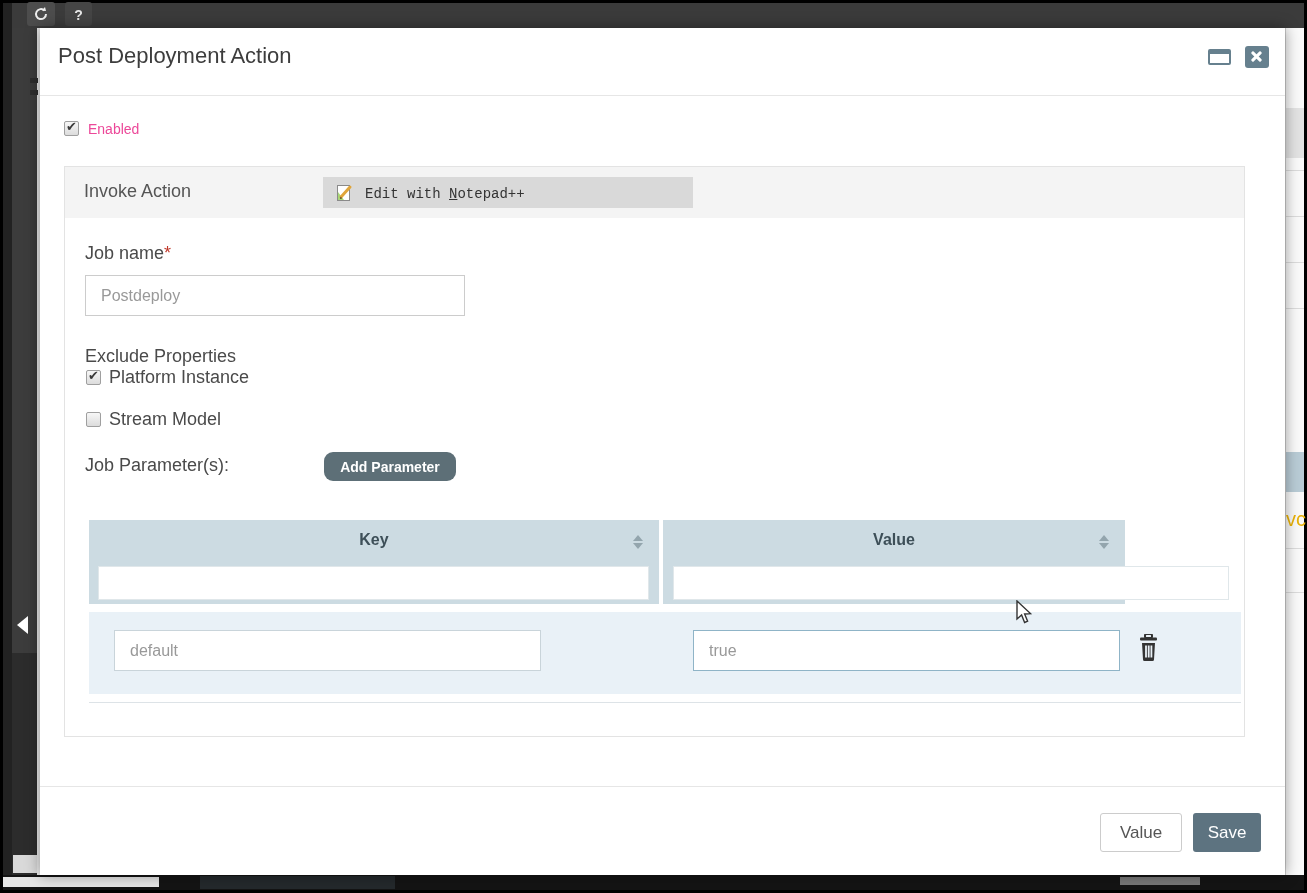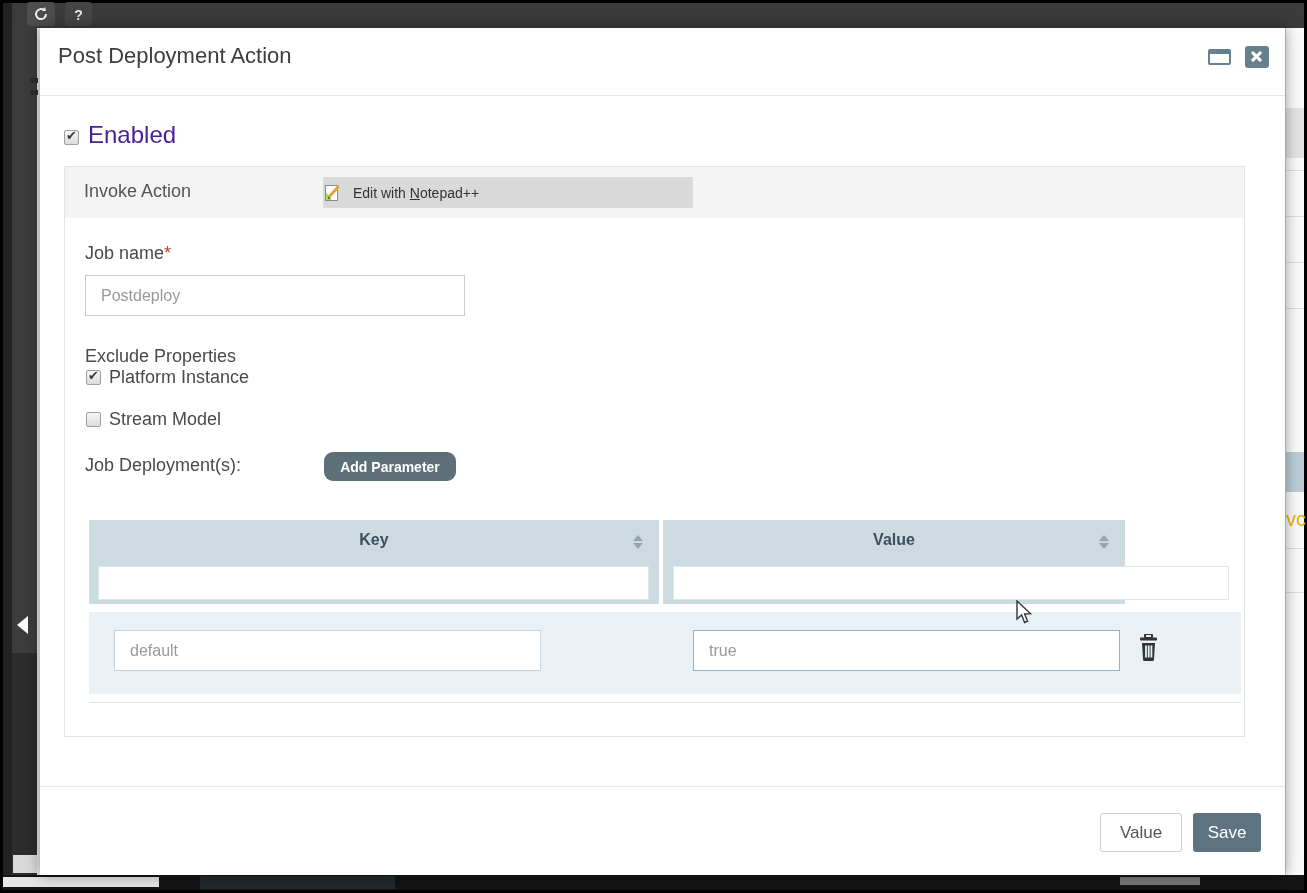--- a/index.html
+++ b/index.html
@@ -40,29 +40,29 @@
             border:2px solid #66808e; border-top:5px solid #66808e; border-radius:2px; }
   .ic-close { position:absolute; left:1205px; top:18px; width:24px; height:22px; background:#66808e; border-radius:3px; }
   .x-bar { position:absolute; left:5px; top:9px; width:13px; height:3px; background:#fff; border-radius:1px; }
   .x1 { transform:rotate(45deg); } .x2 { transform:rotate(-45deg); }
   .m-hdr-line { position:absolute; left:0; top:67px; width:100%; height:1px; background:#e6e6e6; }
 
   .cb { display:inline-block; width:15px; height:15px; border:1px solid #9f9f9f; border-radius:2px;
         background:linear-gradient(#f7f7f7,#dcdcdc); position:relative; vertical-align:-2px; }
   .cb.checked::after { content:"\2714"; position:absolute; left:1px; top:-3px; font-size:13px; color:#3a3a3a; }
 
-  .enabled-row { position:absolute; left:24px; top:93px; font-size:24px; color:#4c1d95; }
+  .enabled-row { position:absolute; left:24px; top:93px; font-size:14px; color:#ec4899; }
   .enabled-row .cb { margin-right:9px; }
 
   .panel { position:absolute; left:24px; top:138px; width:1181px; height:571px; border:1px solid #e3e3e3; }
   .panel-band { position:absolute; left:0; top:0; width:100%; height:51px; background:#f4f4f4; }
   .band-title { position:absolute; left:19px; top:14px; font-size:18px; color:#555; }
   .edit-btn { position:absolute; left:258px; top:10px; width:370px; height:31px; background:#d9d9d9;
               border:none; text-align:left; font-size:14px; color:#333; cursor:pointer;
-              font-family:Liberation Sans, sans-serif; }
+              font-family:Liberation Mono, monospace; padding-left:12px; }
   .edit-btn svg { vertical-align:-5px; margin-right:10px; }
   .u { text-decoration:underline; }
 
   .fld-label { position:absolute; font-size:18px; color:#4a4a4a; }
   .req { color:#c0392b; }
   .text-input { border:1px solid #ccc; background:#fff; font-size:16px; color:#999;
                 padding:0 15px; font-family:"Liberation Sans", sans-serif; outline:none; }
   .jobname-input { position:absolute; left:20px; top:108px; width:380px; height:41px; }
 
   .cb-row { position:absolute; left:21px; font-size:18px; color:#4a4a4a; }
@@ -176,21 +176,21 @@
 
       <div class="fld-label" style="left:20px; top:179px;">Exclude Properties</div>
 
       <div class="cb-row" style="top:200px;">
         <span class="cb checked"></span><span>Platform Instance</span>
       </div>
       <div class="cb-row" style="top:242px;">
         <span class="cb"></span><span>Stream Model</span>
       </div>
 
-      <div class="fld-label" style="left:20px; top:288px;">Job Deployment(s):</div>
+      <div class="fld-label" style="left:20px; top:288px;">Job Parameter(s):</div>
       <button class="add-btn">Add Parameter</button>
 
       <div class="ptable">
         <div class="pt-head key">
           <div class="pt-label">Key</div>
           <div class="sort">
               <i class="up"></i>
               <i class="dn"></i>
             </div>
         </div>

